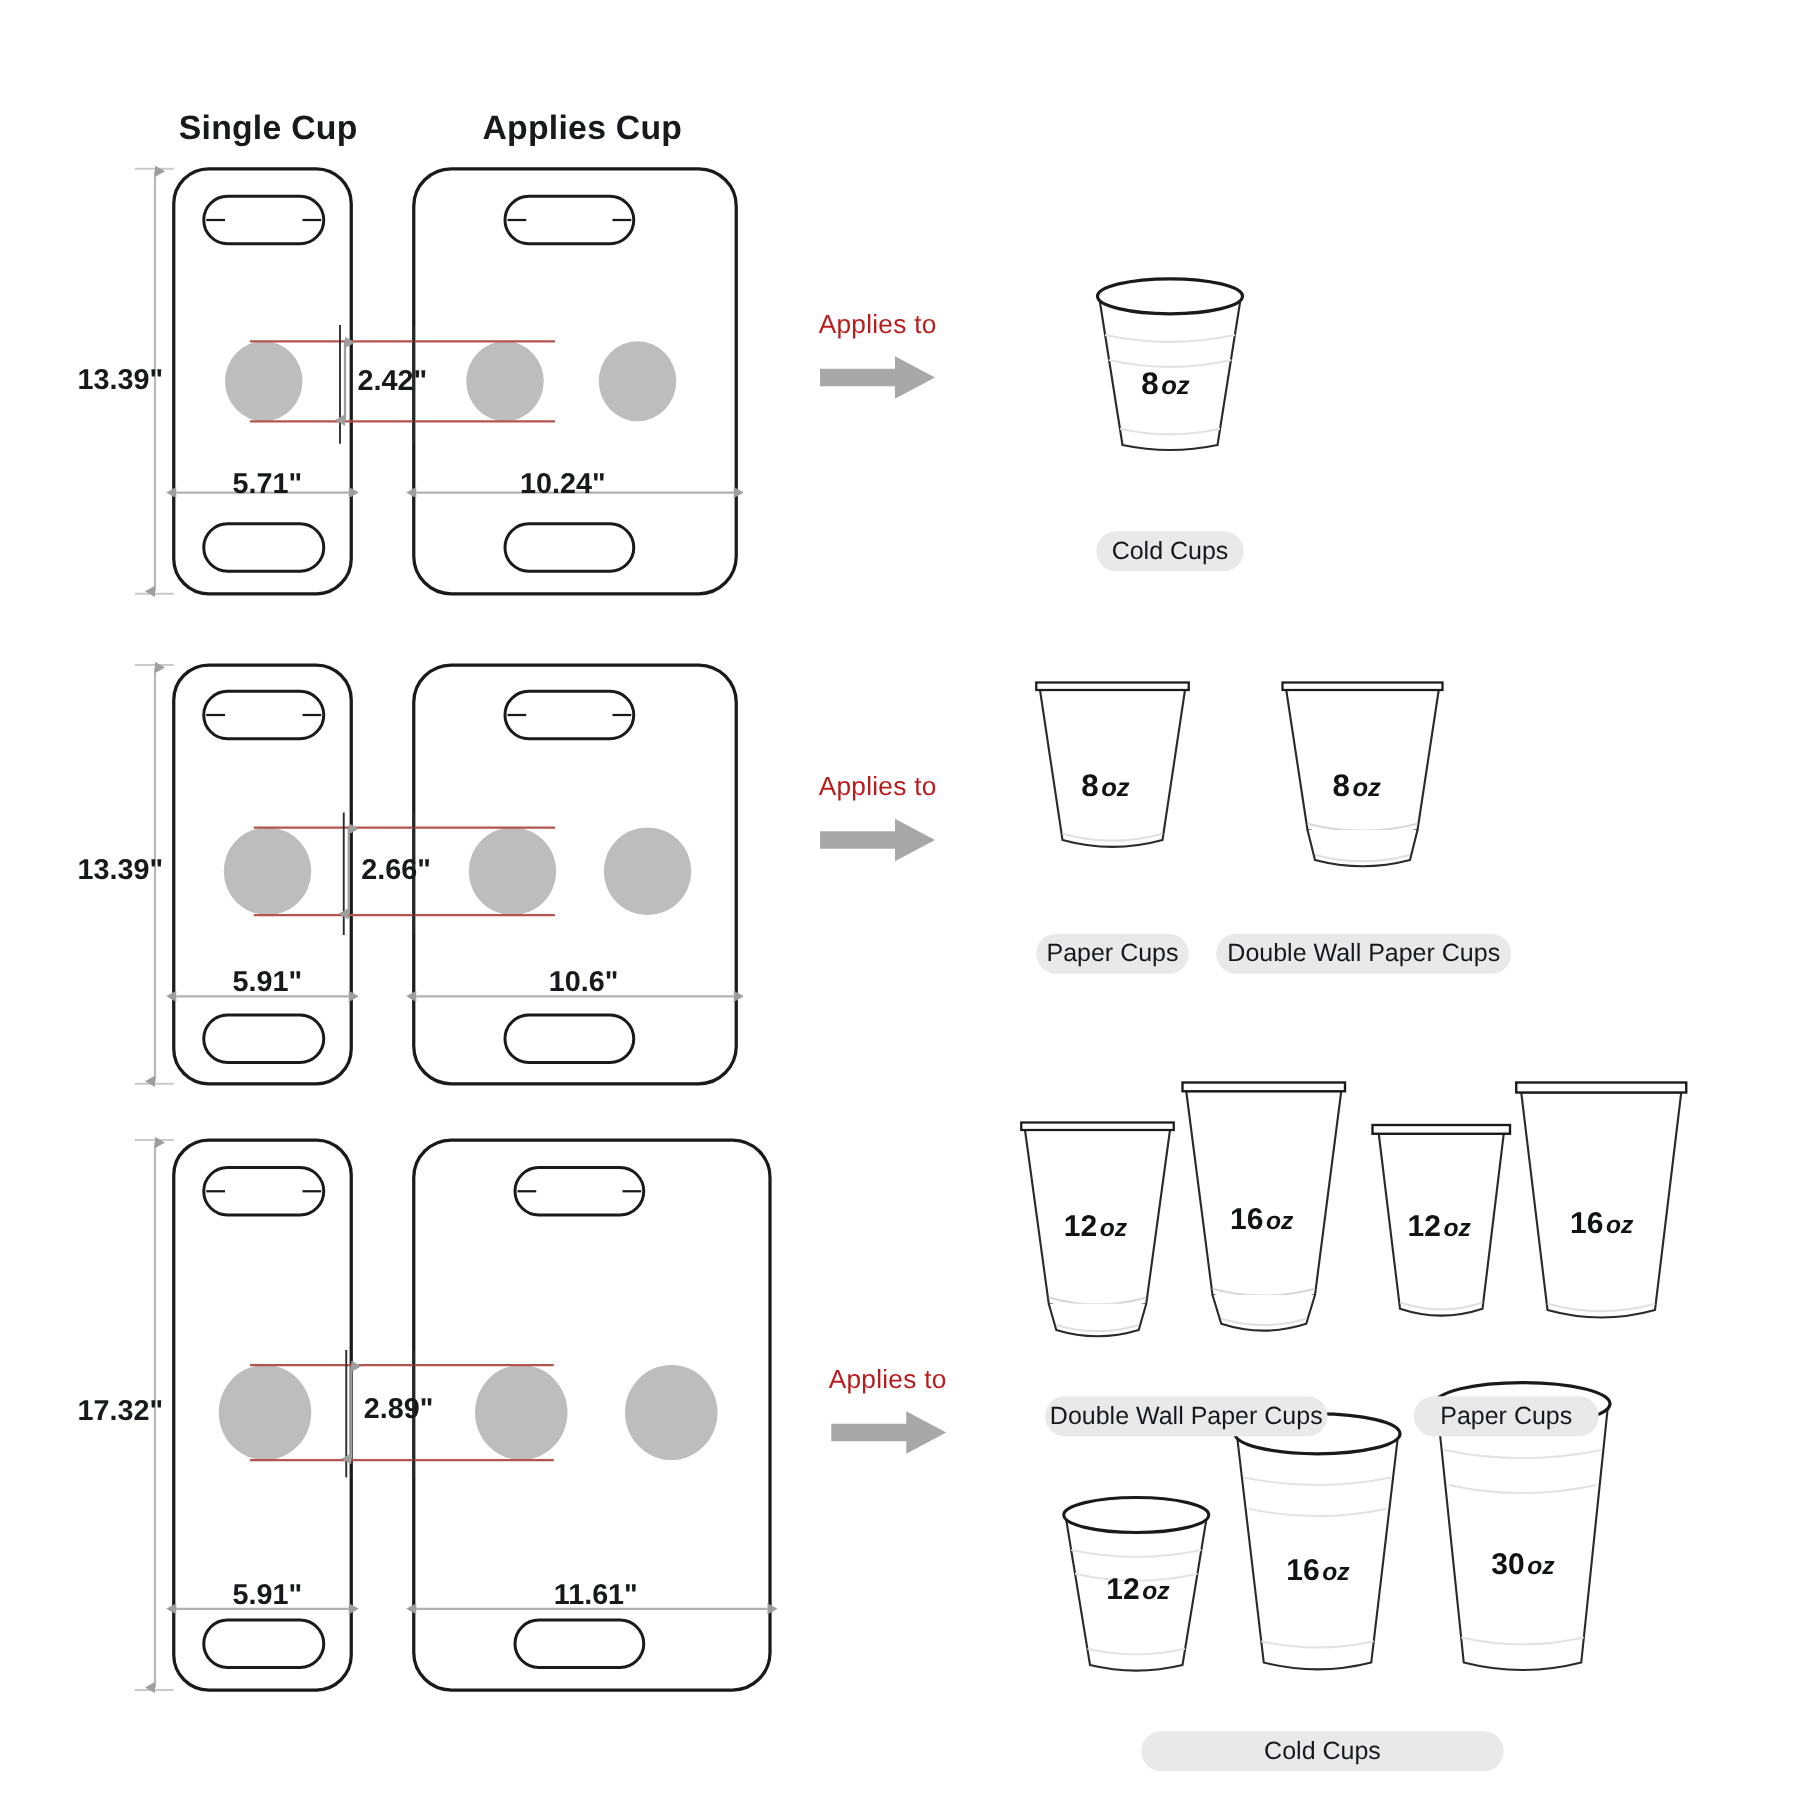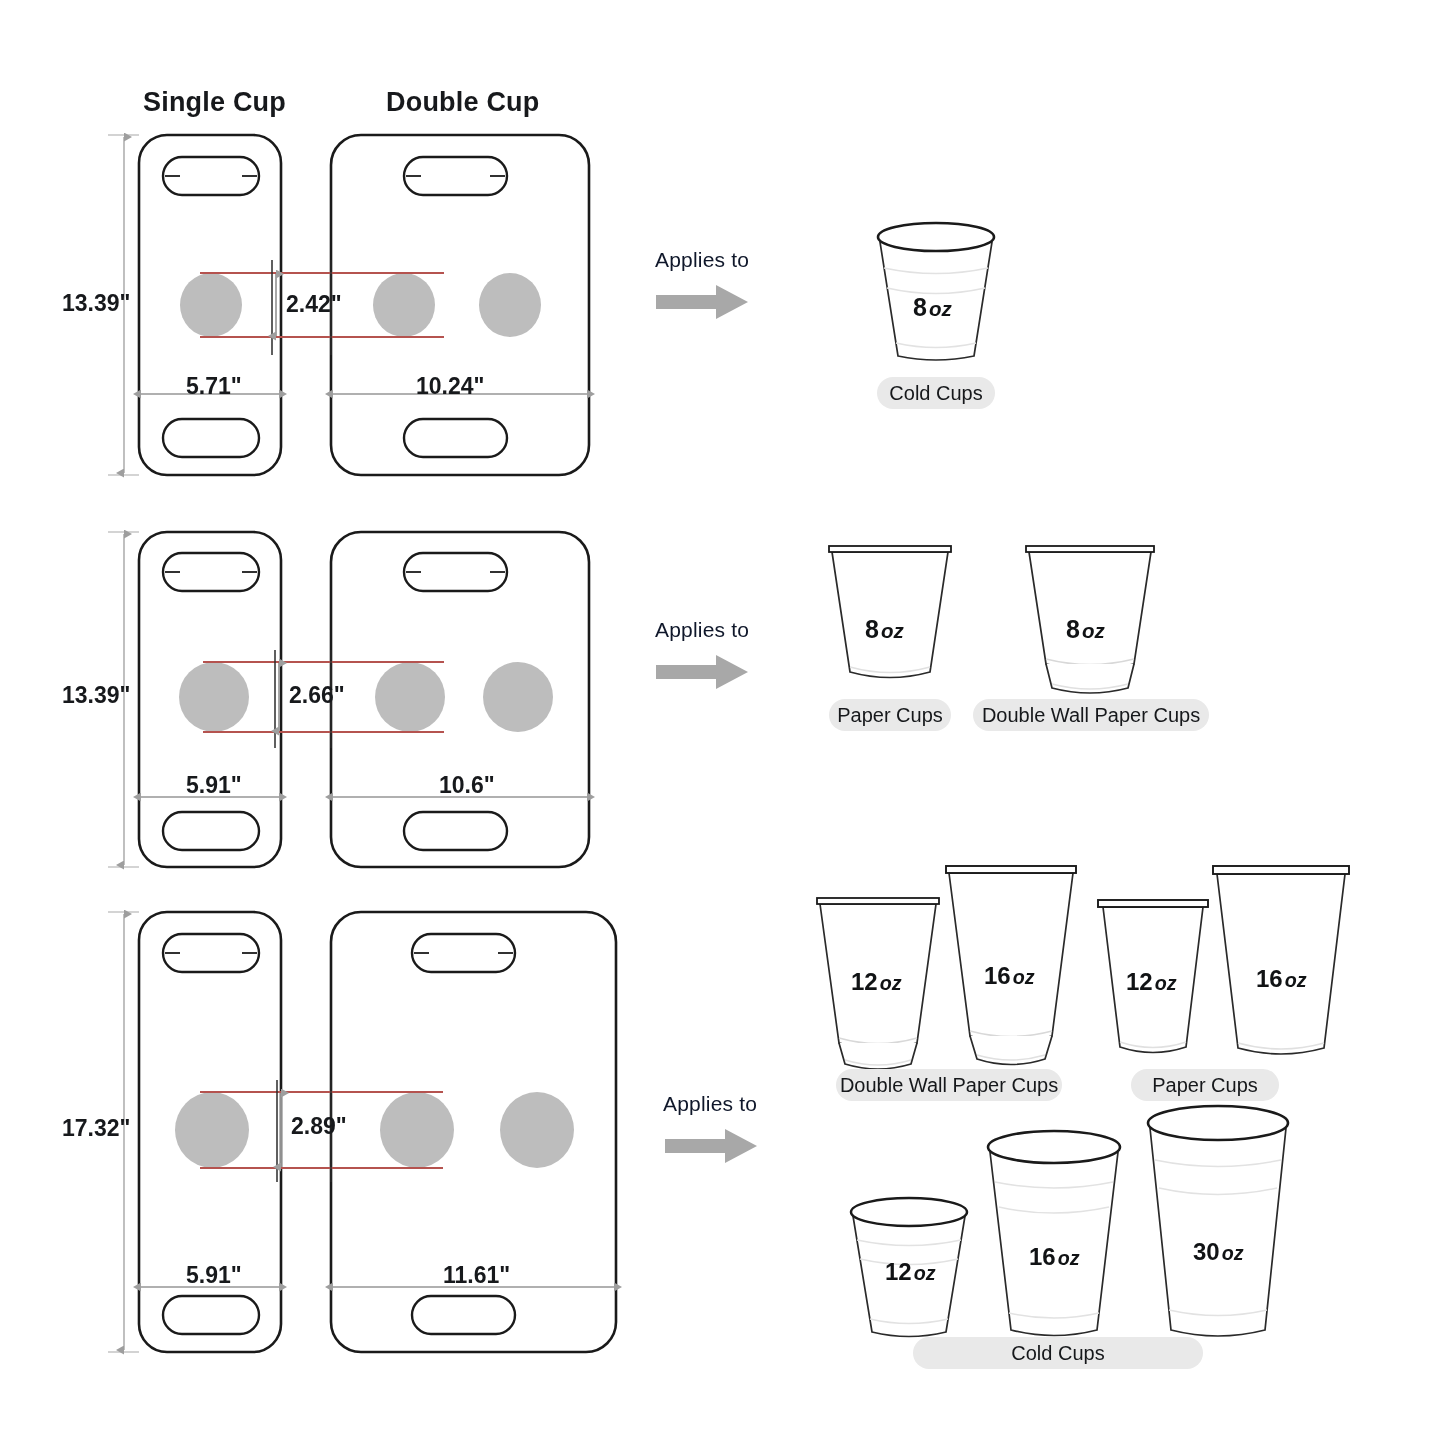--- a/index.html
+++ b/index.html
@@ -26,58 +26,59 @@
     position:absolute;
     font-size:23px;
     font-weight:600;
     color:#17191c;
     white-space:nowrap;
   }
 
   .applies{
     position:absolute;
     font-size:21px;
-    color:#0f172a;
+    color:#b91c1c;
     white-space:nowrap;
     letter-spacing:.2px;
   }
 
   .pill{
     position:absolute;
     background:#e9e9e9;
     border-radius:22px;
     color:#16181b;
     font-size:20px;
     display:flex;
     align-items:center;
     justify-content:center;
     white-space:nowrap;
     padding:0 16px;
     height:32px;
     box-sizing:border-box;
+    margin-top:48px;
   }
 
   .ozlabel{
     position:absolute;
     color:#111315;
     white-space:nowrap;
     font-weight:700;
     display:flex;
     align-items:baseline;
   }
   .ozlabel .num{font-size:1em;font-weight:700;}
   .ozlabel .unit{font-size:.82em;font-weight:600;margin-left:2px;font-style:italic;}
 </style>
 </head>
 <body>
 
 <div id="stage">
 
   <div class="hdr" style="left:143px;top:87px;">Single Cup</div>
-  <div class="hdr" style="left:386px;top:87px;">Double Cup</div>
+  <div class="hdr" style="left:386px;top:87px;">Applies Cup</div>
 
   <svg class="layer" viewBox="0 0 1445 1445">
     <defs>
       <marker id="ah-l" markerWidth="9" markerHeight="9" refX="8" refY="4.5" orient="auto" markerUnits="userSpaceOnUse">
         <path d="M8,0 L0,4.5 L8,9 Z" fill="#9e9e9e"></path>
       </marker>
       <marker id="ah-r" markerWidth="9" markerHeight="9" refX="1" refY="4.5" orient="auto" markerUnits="userSpaceOnUse">
         <path d="M1,0 L9,4.5 L1,9 Z" fill="#9e9e9e"></path>
       </marker>
       <marker id="ah-u" markerWidth="9" markerHeight="9" refX="4.5" refY="8" orient="auto" markerUnits="userSpaceOnUse">

